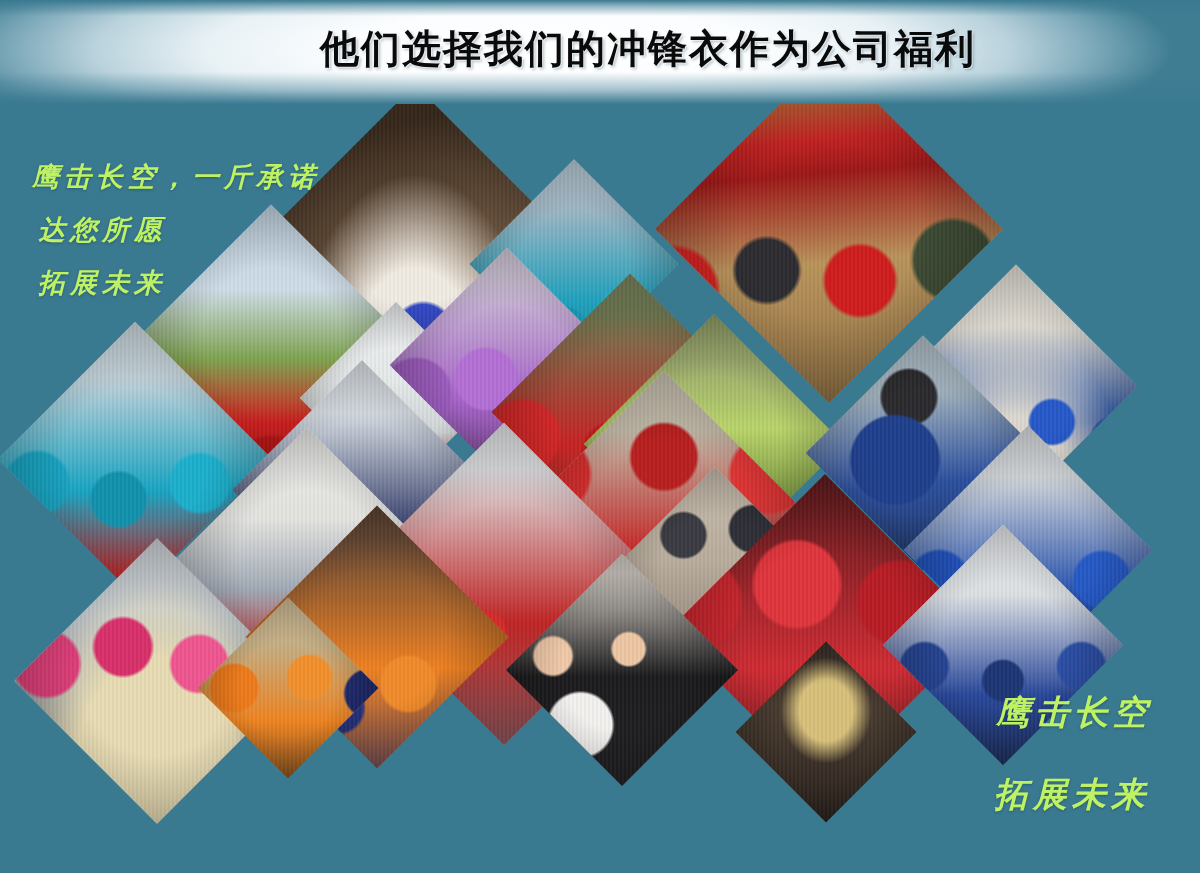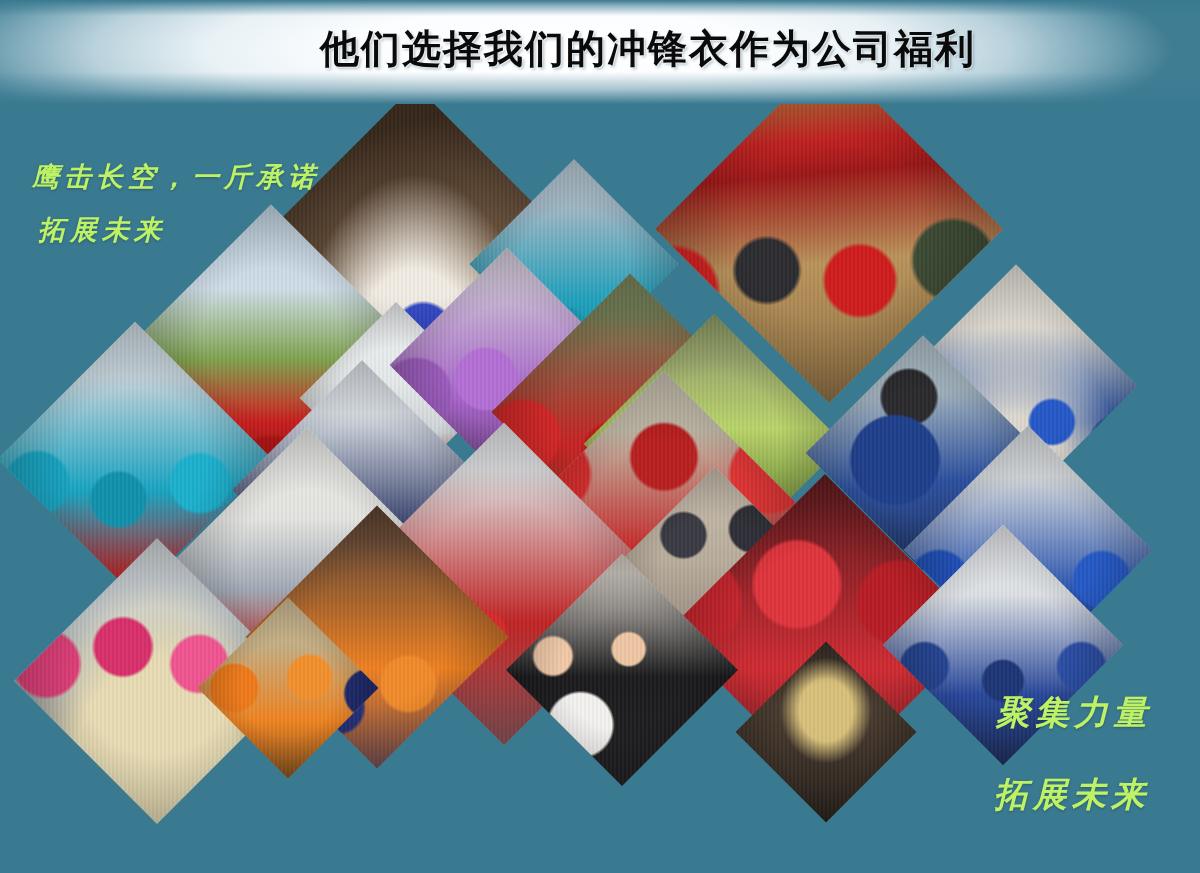--- a/index.html
+++ b/index.html
@@ -366,21 +366,22 @@
       <div class="ph trophy-dark"></div>
     </div>
   </div>
 
   <div id="banner">
     <div id="banner-title">他们选择我们的冲锋衣作为公司福利</div>
   </div>
 
   <div id="slogan-left" class="slogan">
     <span class="line l1">鹰击长空，一斤承诺</span>
+    <span class="line l2">达您所愿</span>
     <span class="line l3">拓展未来</span>
   </div>
 
   <div id="slogan-right" class="slogan">
-    <span class="line r1">聚集力量</span>
+    <span class="line r1">鹰击长空</span>
     <span class="line r2">拓展未来</span>
   </div>
 
 </div>
 
 </body></html>

